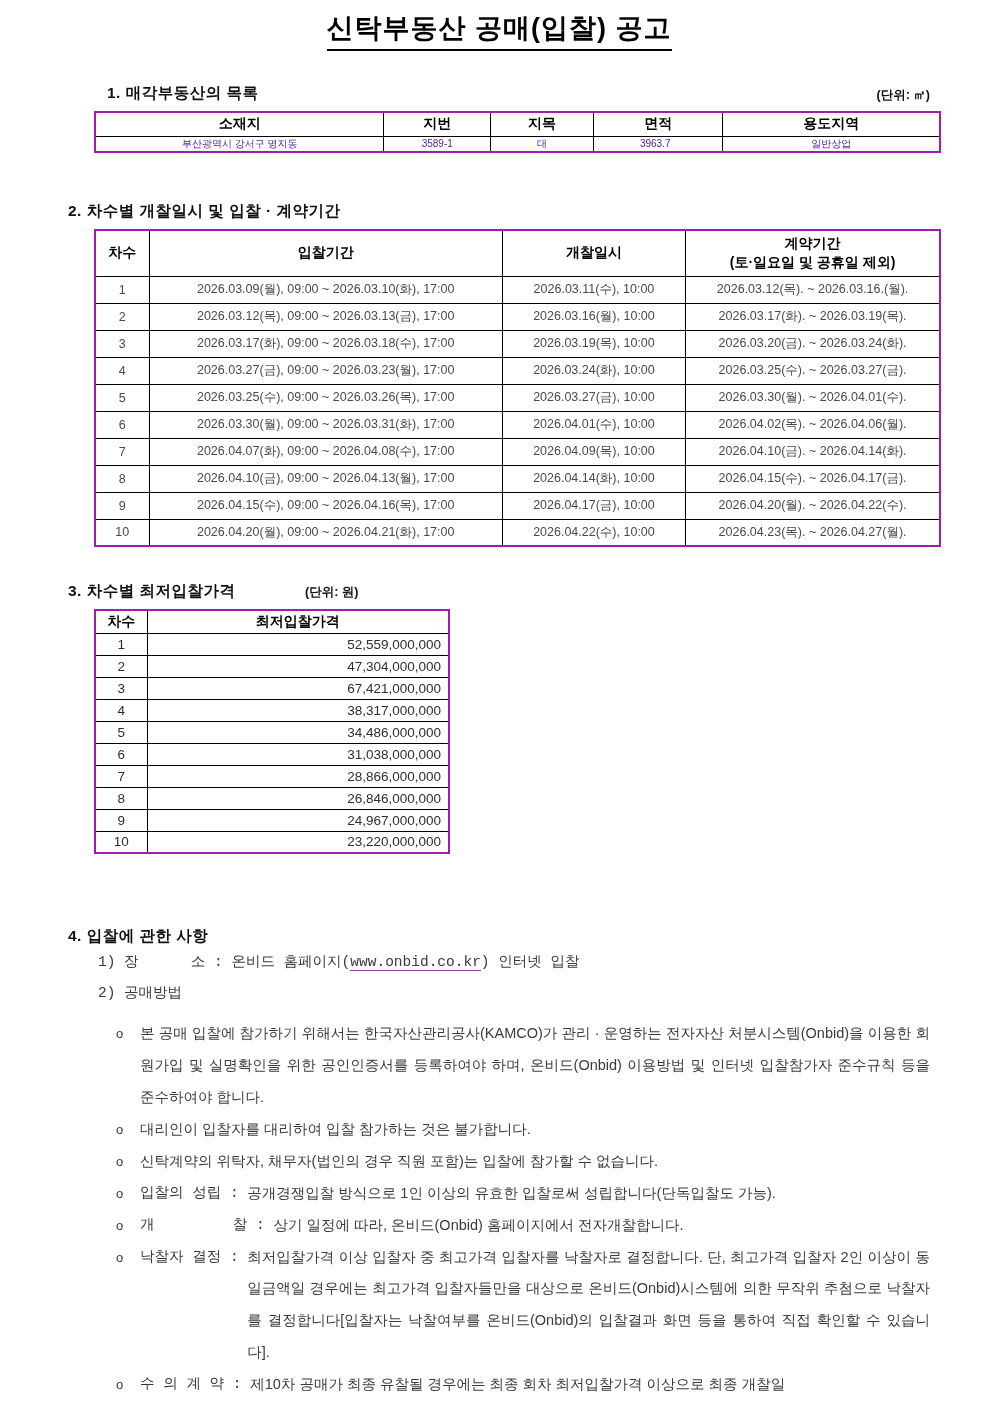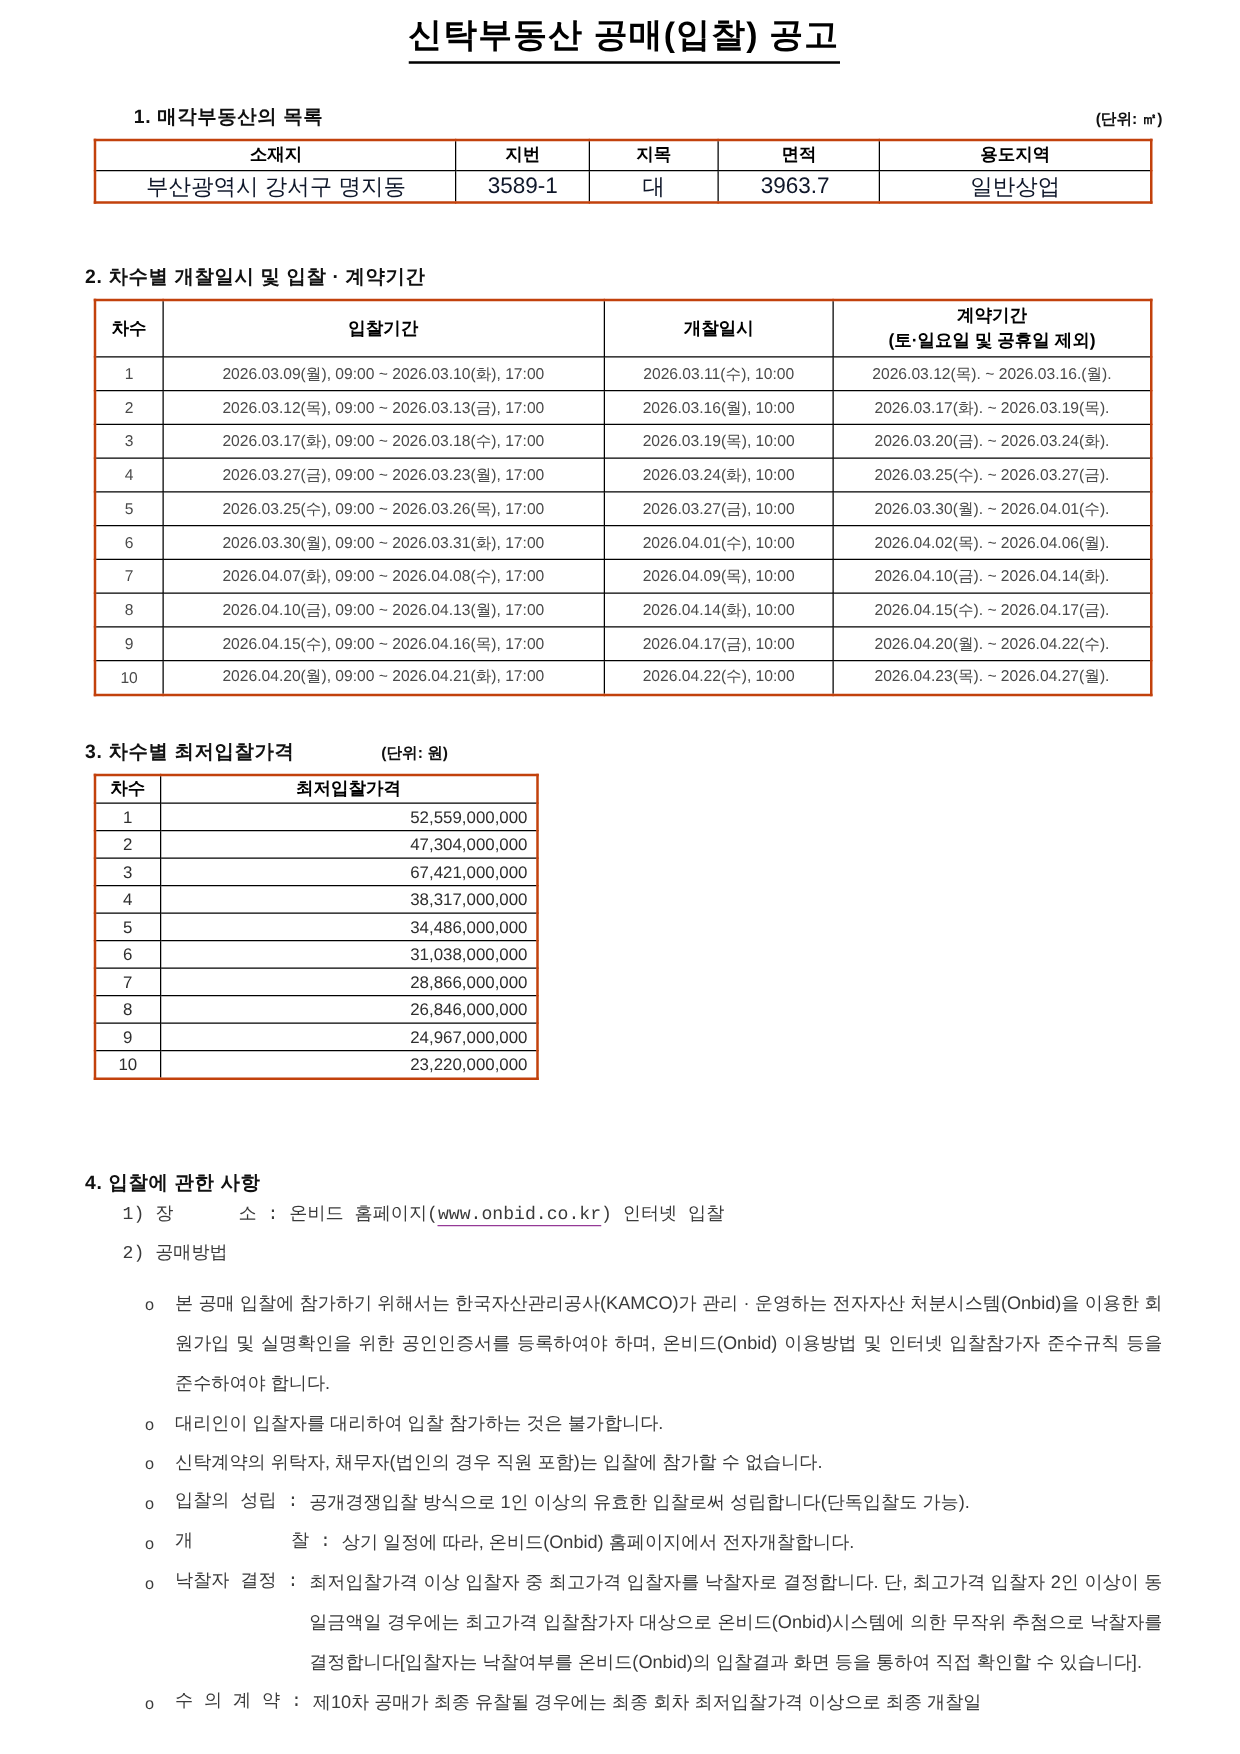--- a/index.html
+++ b/index.html
@@ -28,29 +28,29 @@
   }
   
   .sec-head-row { display: flex; justify-content: space-between; align-items: flex-end; margin-left: 39px; }
   .sec-heading { font-size: 15.5px; font-weight: bold; color: #111; letter-spacing: .5px; }
   .unit-note  { font-size: 12.5px; font-weight: bold; color: #111; }
   .inline-note { margin-left: 65px; }
   
   table {
     border-collapse: collapse;
     table-layout: fixed;
-    margin-left: 7px;
-    border: 2px solid #c2410c;
+    margin-left: 26px;
+    border: 2px solid #a21caf;
   }
   th, td { border: 1px solid #000; text-align: center; vertical-align: middle; overflow: hidden; white-space: nowrap; }
   th { font-weight: bold; color: #000; }
   
   .t1 { width: calc(100% - 15px); margin-top: 7px; }
   .t1 th { height: 24px; font-size: 14px; }
-  .t1 td { height: 16px; font-size: 18px; color: #0f172a; }
+  .t1 td { height: 16px; font-size: 10px; color: #4c1d95; }
   .t1 .col-loc  { width: 34.2%; }
   .t1 .col-lot  { width: 12.6%; }
   .t1 .col-cat  { width: 12.2%; }
   .t1 .col-area { width: 15.3%; }
   .t1 .col-zone { width: 25.7%; }
   .t1 td.area-cell { text-align: center; padding-right: 6px; }
   
   .sec2 { margin-top: 48px; }
   .t2 { width: calc(100% - 15px); margin-top: 7px; }
   .t2 th { height: 46px; font-size: 14px; line-height: 1.4; }
@@ -281,21 +281,21 @@
 
       <div class="bullet">
         <span class="b-marker">o</span>
         <span class="b-label">개         찰 : </span>
         <div class="b-text">상기 일정에 따라, 온비드(Onbid) 홈페이지에서 전자개찰합니다.</div>
       </div>
 
       <div class="bullet">
         <span class="b-marker">o</span>
         <span class="b-label">낙찰자 결정 : </span>
-        <div class="b-text">최저입찰가격 이상 입찰자 중 최고가격 입찰자를 낙찰자로 결정합니다. 단, 최고가격 입찰자 2인 이상이 동일금액일 경우에는 최고가격 입찰참가자 대상으로 온비드(Onbid)시스템에 의한  무작위 추첨으로 낙찰자를 결정합니다[입찰자는 낙찰여부를 온비드(Onbid)의 입찰결과 화면 등을 통하여 직접 확인할 수 있습니다].</div>
+        <div class="b-text">최저입찰가격 이상 입찰자 중 최고가격 입찰자를 낙찰자로 결정합니다. 단, 최고가격 입찰자 2인 이상이 동일금액일 경우에는 최고가격 입찰자들만을 대상으로 온비드(Onbid)시스템에 의한  무작위 추첨으로 낙찰자를 결정합니다[입찰자는 낙찰여부를 온비드(Onbid)의 입찰결과 화면 등을 통하여 직접 확인할 수 있습니다].</div>
       </div>
 
       <div class="bullet">
         <span class="b-marker">o</span>
         <span class="b-label">수 의 계 약 : </span>
         <div class="b-text">제10차 공매가 최종 유찰될 경우에는 최종 회차 최저입찰가격 이상으로 최종 개찰일</div>
       </div>
 
     </div>
   </div>

